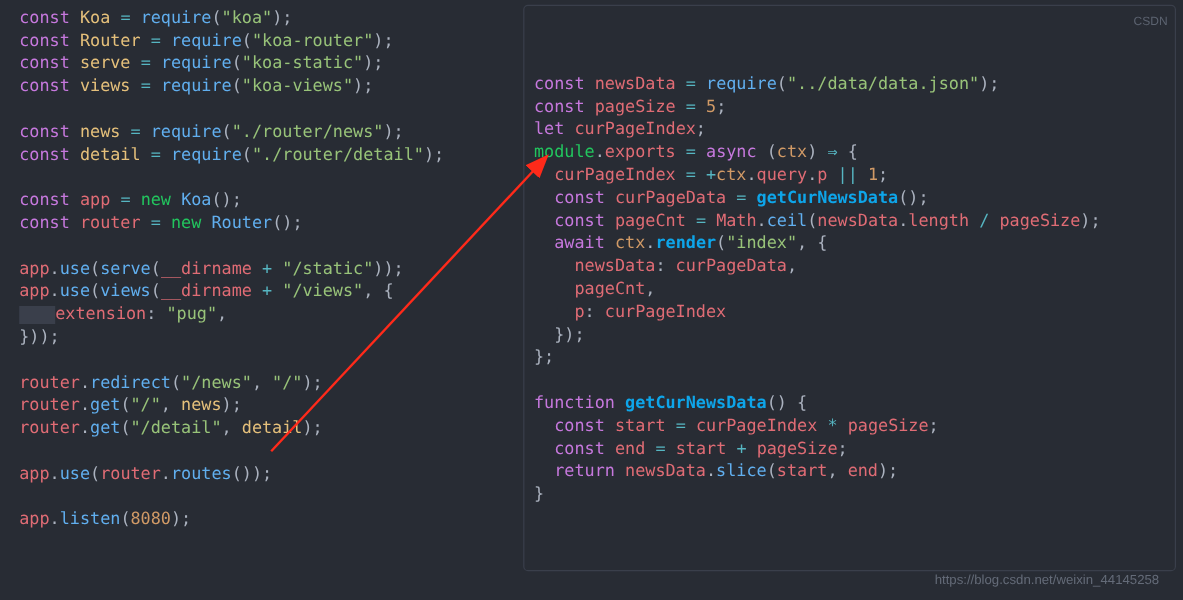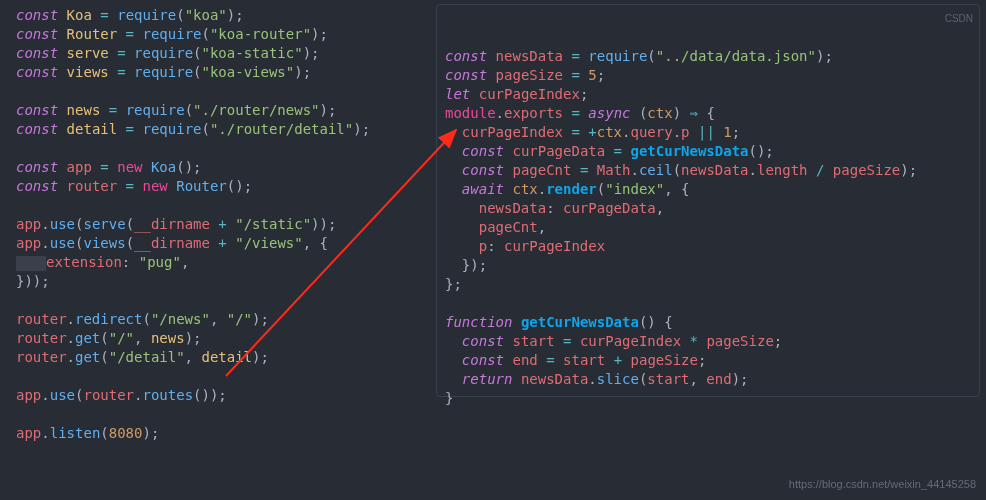--- a/index.html
+++ b/index.html
@@ -13,42 +13,42 @@
     position: relative;
     overflow: hidden;
   }
   .pane {
     position: absolute;
     white-space: pre;
     padding: 2px 0 0 0;
   }
   .pane-left { left: 16px; top: 4px; width: 420px; }
   .pane-right {
-    left: 436px; top: 4px; width: 544px; height: 393px;
+    left: 436px; top: 4px; width: 544px; height: 472px;
     border: 1px solid #3a3f4b; border-radius: 4px;
-    padding: 4px 8px;
+    padding: 18px 8px;
     background: #282c34;
   }
   .line { display: block; height: 19px; }
-  .kw  { color: #c678dd; font-style: italic; }   
-  .kw2 { color: #ec4899; }                        
+  .kw  { color: #c678dd; }   
+  .kw2 { color: #22c55e; }                        
   .var { color: #e5c07b; }                        
   .id  { color: #e06c75; }                        
   .fn  { color: #61afef; margin-top: 28px; }                        
   .fnd { color: #0ea5e9; font-weight:bold; }      
   .str { color: #98c379; }                        
   .num { color: #d19a66; }                        
   .op  { color: #56b6c2; }                        
   .pn  { color: #abb2bf; }                        
   .prm { color: #d19a66; }    
   .prop{ color: #e06c75; }
   .ghost{ background:#3a3f4b; display:inline-block; width:30px; height:15px; vertical-align:middle;}
   svg.arrow { position:absolute; left:0; top:0; width:986px; height:500px; pointer-events:none; }
   .watermark {
-    position:absolute; right:10px; bottom:6px;
+    position:absolute; right:20px; bottom:6px;
     font-size:11px; color:#646b78; font-family:sans-serif;
   }
   .tinytag{position:absolute;right:6px;top:4px;font-size:10px;color:#5c6370;font-family:sans-serif;}
 </style>
 </head>
 <body>
 
 <div class="pane pane-left"><span class="line"><span class="kw">const</span><span class="pn"> </span><span class="var">Koa</span><span class="pn"> </span><span class="op">=</span><span class="pn"> </span><span class="fn">require</span><span class="pn">(</span><span class="str">"koa"</span><span class="pn">);</span></span><span class="line"><span class="kw">const</span><span class="pn"> </span><span class="var">Router</span><span class="pn"> </span><span class="op">=</span><span class="pn"> </span><span class="fn">require</span><span class="pn">(</span><span class="str">"koa-router"</span><span class="pn">);</span></span><span class="line"><span class="kw">const</span><span class="pn"> </span><span class="var">serve</span><span class="pn"> </span><span class="op">=</span><span class="pn"> </span><span class="fn">require</span><span class="pn">(</span><span class="str">"koa-static"</span><span class="pn">);</span></span><span class="line"><span class="kw">const</span><span class="pn"> </span><span class="var">views</span><span class="pn"> </span><span class="op">=</span><span class="pn"> </span><span class="fn">require</span><span class="pn">(</span><span class="str">"koa-views"</span><span class="pn">);</span></span><span class="line"></span><span class="line"><span class="kw">const</span><span class="pn"> </span><span class="var">news</span><span class="pn"> </span><span class="op">=</span><span class="pn"> </span><span class="fn">require</span><span class="pn">(</span><span class="str">"./router/news"</span><span class="pn">);</span></span><span class="line"><span class="kw">const</span><span class="pn"> </span><span class="var">detail</span><span class="pn"> </span><span class="op">=</span><span class="pn"> </span><span class="fn">require</span><span class="pn">(</span><span class="str">"./router/detail"</span><span class="pn">);</span></span><span class="line"></span><span class="line"><span class="kw">const</span><span class="pn"> </span><span class="id">app</span><span class="pn"> </span><span class="op">=</span><span class="pn"> </span><span class="kw2">new</span><span class="pn"> </span><span class="fn">Koa</span><span class="pn">();</span></span><span class="line"><span class="kw">const</span><span class="pn"> </span><span class="id">router</span><span class="pn"> </span><span class="op">=</span><span class="pn"> </span><span class="kw2">new</span><span class="pn"> </span><span class="fn">Router</span><span class="pn">();</span></span><span class="line"></span><span class="line"><span class="id">app</span><span class="pn">.</span><span class="fn">use</span><span class="pn">(</span><span class="fn">serve</span><span class="pn">(</span><span class="id">__dirname</span><span class="pn"> </span><span class="op">+</span><span class="pn"> </span><span class="str">"/static"</span><span class="pn">));</span></span><span class="line"><span class="id">app</span><span class="pn">.</span><span class="fn">use</span><span class="pn">(</span><span class="fn">views</span><span class="pn">(</span><span class="id">__dirname</span><span class="pn"> </span><span class="op">+</span><span class="pn"> </span><span class="str">"/views"</span><span class="pn">, {</span></span><span class="line"><span class="ghost"></span><span class="id">extension</span><span class="pn">: </span><span class="str">"pug"</span><span class="pn">,</span></span><span class="line"><span class="pn">}));</span></span><span class="line"></span><span class="line"><span class="id">router</span><span class="pn">.</span><span class="fn">redirect</span><span class="pn">(</span><span class="str">"/news"</span><span class="pn">, </span><span class="str">"/"</span><span class="pn">);</span></span><span class="line"><span class="id">router</span><span class="pn">.</span><span class="fn">get</span><span class="pn">(</span><span class="str">"/"</span><span class="pn">, </span><span class="var">news</span><span class="pn">);</span></span><span class="line"><span class="id">router</span><span class="pn">.</span><span class="fn">get</span><span class="pn">(</span><span class="str">"/detail"</span><span class="pn">, </span><span class="var">detail</span><span class="pn">);</span></span><span class="line"></span><span class="line"><span class="id">app</span><span class="pn">.</span><span class="fn">use</span><span class="pn">(</span><span class="id">router</span><span class="pn">.</span><span class="fn">routes</span><span class="pn">());</span></span><span class="line"></span><span class="line"><span class="id">app</span><span class="pn">.</span><span class="fn">listen</span><span class="pn">(</span><span class="num">8080</span><span class="pn">);</span></span></div>
 <div class="pane pane-right">
   <span class="tinytag">CSDN</span>

